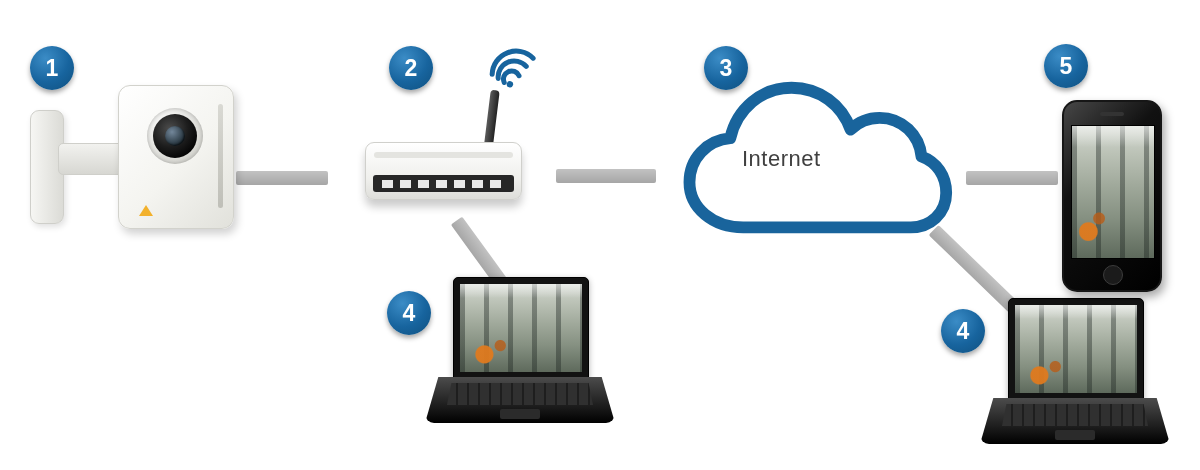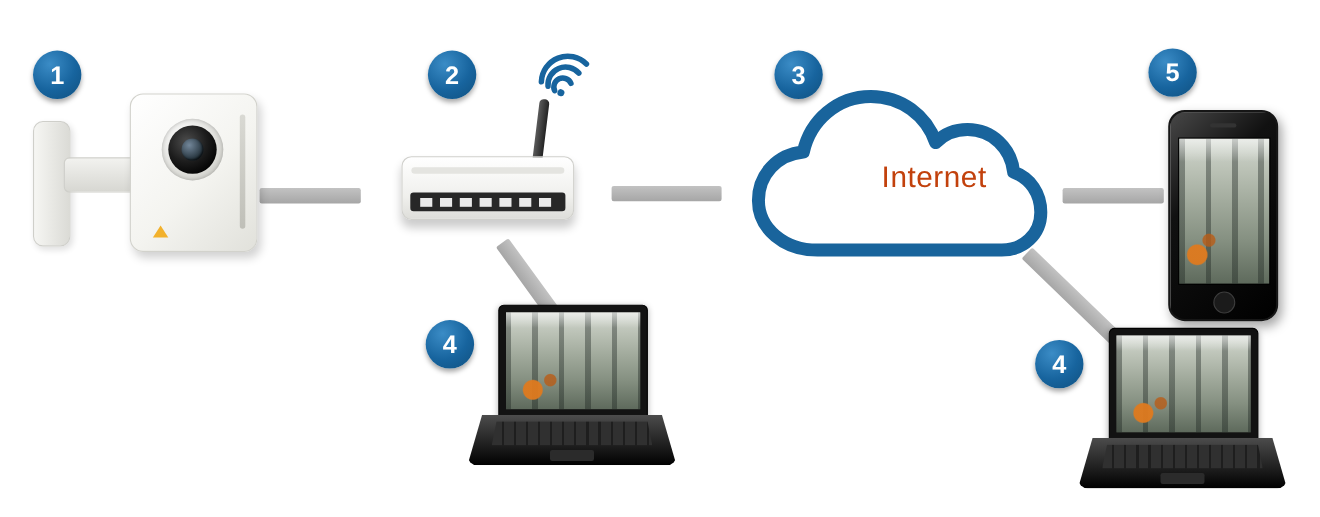--- a/index.html
+++ b/index.html
@@ -88,21 +88,21 @@
     background:#272727; border-radius:3px;
     display:flex; align-items:center; gap:7px; padding:0 9px; box-sizing:border-box;
   }
   .router-port { width:11px; height:8px; background:#e9e9e9; flex:0 0 auto; }
   .wifi { position:absolute; left:128px; top:0; width:48px; height:46px; transform:rotate(18deg); }
 
   
   .cloud { position:absolute; left:668px; top:68px; width:290px; height:178px; }
   .cloud-label {
     position:absolute; left:742px; top:146px; width:155px;
-    text-align:right; font-size:27px; color:#c2410c; letter-spacing:0.5px;
+    text-align:left; font-size:22px; color:#404040; letter-spacing:0.5px;
   }
 
   
   .phone { position:absolute; left:1062px; top:100px; width:100px; height:192px; }
   .phone-body {
     position:absolute; inset:0; border-radius:15px;
     background:linear-gradient(135deg,#474747 0%,#111 35%,#000 100%);
     border:2px solid #161616; box-shadow:3px 5px 10px rgba(0,0,0,0.35);
   }
   .phone-earpiece {

